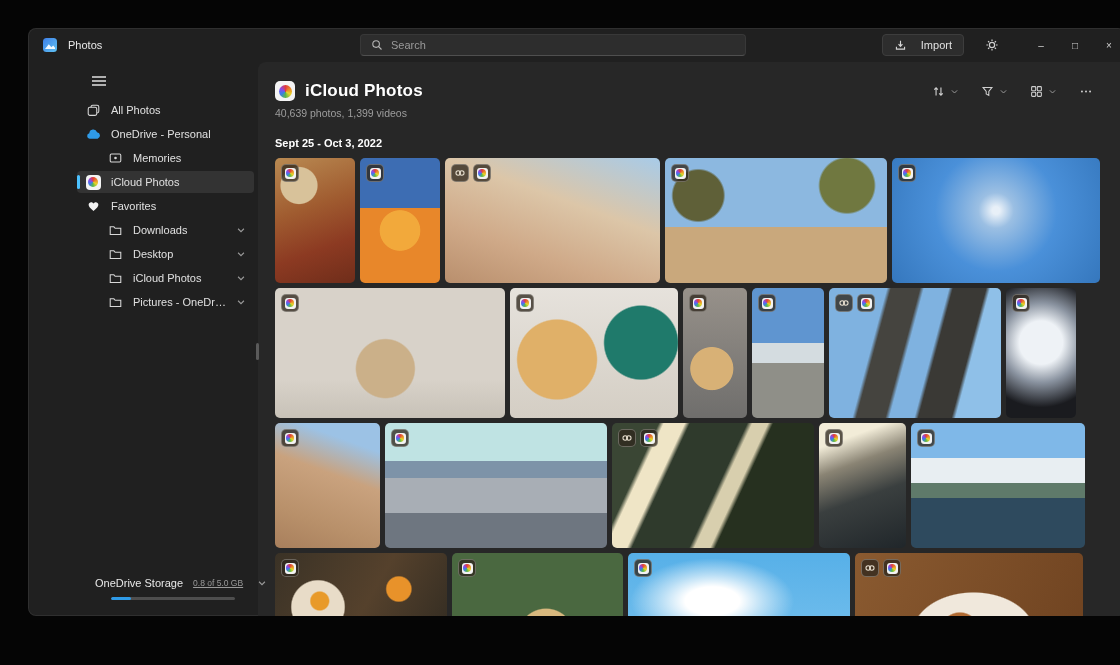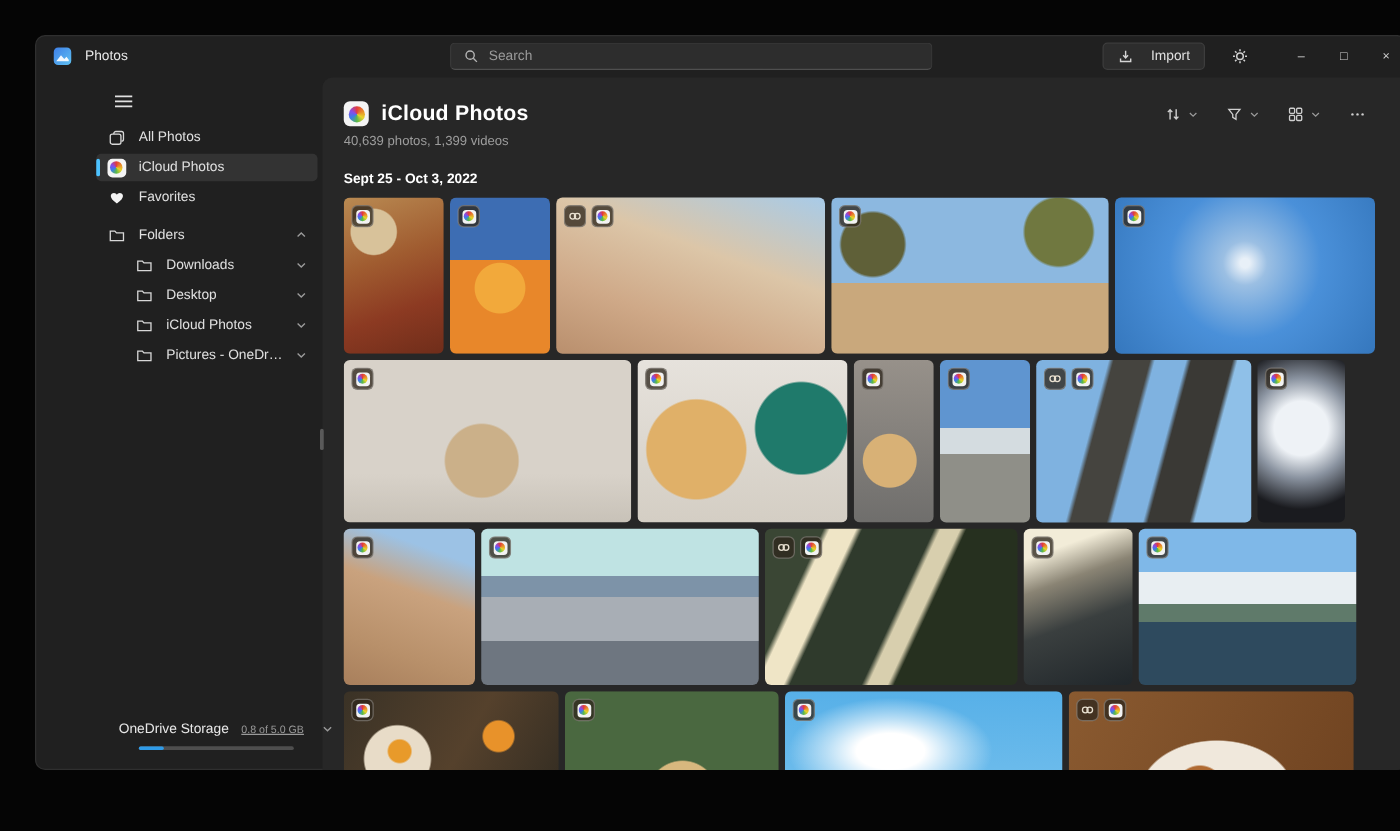--- a/index.html
+++ b/index.html
@@ -165,53 +165,57 @@
       <div class="side-item">
         <span class="icon">
           <svg width="13" height="13" viewBox="0 0 16 16">
               <rect x="1.5" y="4" width="10.5" height="10" rx="2" fill="none" stroke="#d8d8d8" stroke-width="1.3"></rect>
               <path d="M5 4 V3.5 A2 2 0 0 1 7 1.5 H12.5 A2 2 0 0 1 14.5 3.5 V9 A2 2 0 0 1 12.5 11" fill="none" stroke="#d8d8d8" stroke-width="1.3"></path>
             </svg>
         </span>
         <span class="side-label">All Photos</span>
       </div>
 
-
+      <div class="side-item">
+        <span class="icon">
+          <svg width="15" height="11" viewBox="0 0 16 11">
+              <path d="M12.4 10H4a3 3 0 0 1-.5-5.9A4.3 4.3 0 0 1 11.8 3 3.6 3.6 0 0 1 12.4 10z" fill="#2f9be8"></path>
+            </svg>
+        </span>
+        <span class="side-label">OneDrive - Personal</span>
+      </div>
+
+      <div class="side-item indent">
+        <span class="icon">
+          <svg width="13" height="12" viewBox="0 0 16 14">
+              <rect x="1.5" y="2" width="13" height="10" rx="1.5" fill="none" stroke="#d8d8d8" stroke-width="1.3"></rect>
+              <circle cx="8" cy="7" r="1.6" fill="#d8d8d8"></circle>
+            </svg>
+        </span>
+        <span class="side-label">Memories</span>
+      </div>
 
       <div class="side-item selected">
         <span class="icon">
           <span class="icloud-app-icon small">
               <span class="rainbow"></span>
             </span>
         </span>
         <span class="side-label">iCloud Photos</span>
       </div>
 
       <div class="side-item">
         <span class="icon">
           <svg width="13" height="12" viewBox="0 0 16 14">
               <path d="M8 13 C3.8 10 2 7.6 2 5.6 C2 3.7 3.5 2.5 5.2 2.5 C6.4 2.5 7.5 3.2 8 4.2 C8.5 3.2 9.6 2.5 10.8 2.5 C12.5 2.5 14 3.7 14 5.6 C14 7.6 12.2 10 8 13 Z" fill="#f2f2f2"></path>
             </svg>
         </span>
         <span class="side-label">Favorites</span>
       </div>
 
-      <div class="side-item sec-gap">
-        <span class="icon">
-          <svg width="13" height="11" viewBox="0 0 16 13">
-              <path d="M1.5 2 H6 L7.6 3.8 H14.5 V11.5 H1.5 Z" fill="none" stroke="#d8d8d8" stroke-width="1.3"></path>
-            </svg>
-        </span>
-        <span class="side-label">Folders</span>
-        <span class="chev">
-          <svg width="10" height="10" viewBox="0 0 12 12">
-              <path d="M2.5 7.5 L6 4 L9.5 7.5" fill="none" stroke="#9a9a9a" stroke-width="1.3"></path>
-            </svg>
-        </span>
-      </div>
 
       <div class="side-item indent">
         <span class="icon">
           <svg width="13" height="11" viewBox="0 0 16 13">
               <path d="M1.5 2 H6 L7.6 3.8 H14.5 V11.5 H1.5 Z" fill="none" stroke="#d8d8d8" stroke-width="1.3"></path>
             </svg>
         </span>
         <span class="side-label">Downloads</span>
         <span class="chev">
           <svg width="10" height="10" viewBox="0 0 12 12">

